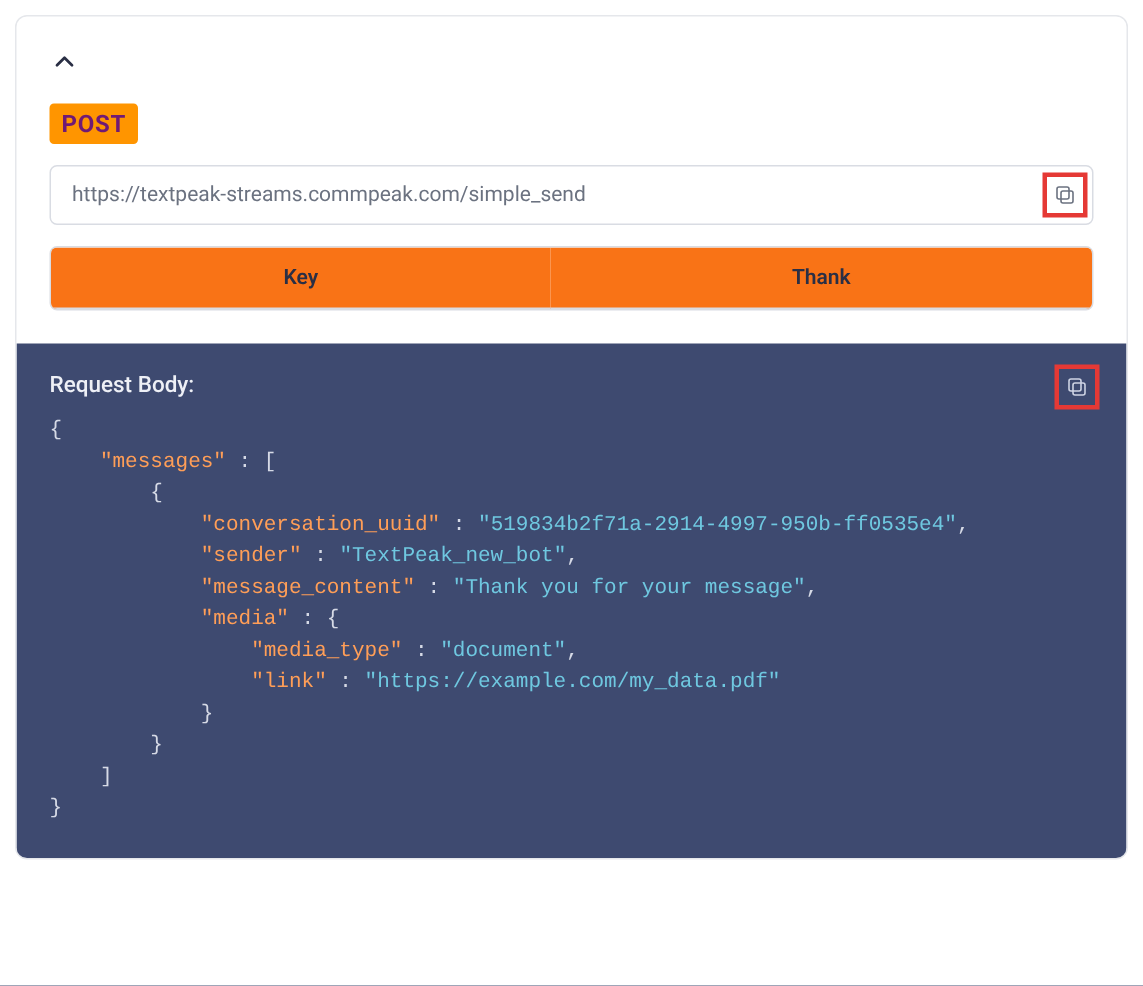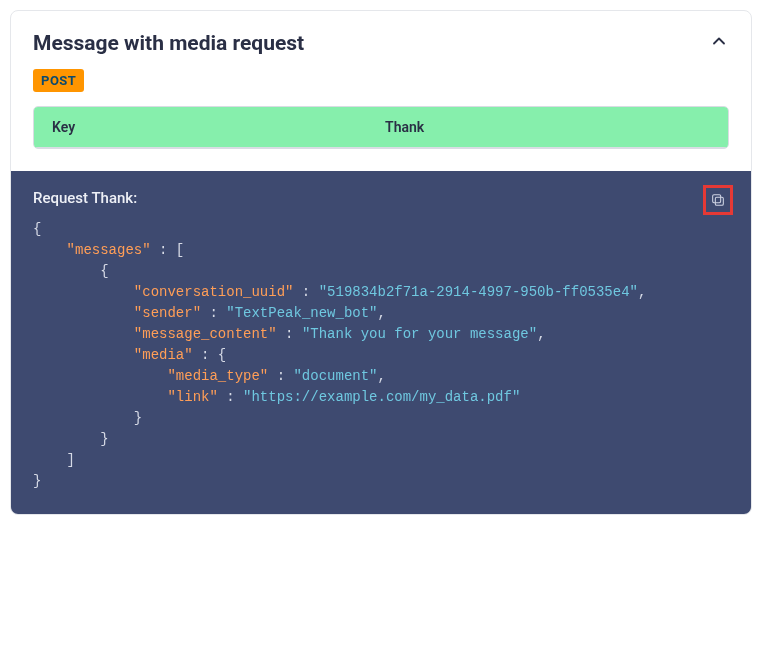--- a/index.html
+++ b/index.html
@@ -26,23 +26,23 @@
     font-weight: 700;
     color: #2a2f45;
   }
   .chevron {
     color: #2a2f45;
     cursor: pointer;
   }
   .badge {
     display: inline-block;
     background: #ff9500;
-    color: #0c4a6e;
+    color: #701a75;
     font-weight: 700;
-    font-size: 13px;
+    font-size: 16px;
     letter-spacing: 0.5px;
     padding: 4px 8px;
     border-radius: 3px;
     margin-top: 14px;
   }
   .url-row {
     margin: 0 22px 14px 22px;
     position: relative;
   }
   .url-box {
@@ -90,26 +90,26 @@
     border: 1px solid #d9dce3;
     border-radius: 5px;
     overflow: hidden;
   }
   table {
     width: 100%;
     border-collapse: collapse;
     font-size: 14px;
   }
   thead th {
-    text-align: left;
+    text-align: center;
     font-weight: 600;
     color: #2a2f45;
     padding: 12px 18px;
     border-bottom: 1px solid #d9dce3;
-    background: #86efac;
+    background: #f97316;
   }
   tbody td {
     padding: 10px 18px;
     color: #4b5563;
   }
   th:first-child, td:first-child { width: 48%; }
   .body-section {
     background: #3e4a70;
     color: #fff;
     padding: 18px 22px 22px 22px;
@@ -134,30 +134,38 @@
   .icon-copy { stroke: #6b7280; stroke-width: 1.6; fill: none; }
   .icon-copy-light { stroke: #cfd4e4; stroke-width: 1.6; fill: none; }
 </style>
 </head>
 <body>
 
 <div class="panel">
 
   <div class="panel-header">
     <div class="title-row">
-      <div class="title">Message with media request</div>
       <div class="chevron">
         <svg width="20" height="20" viewBox="0 0 24 24" fill="none">
           <path d="M6 15l6-6 6 6" stroke="#2a2f45" stroke-width="2.2" stroke-linecap="round" stroke-linejoin="round"></path>
         </svg>
       </div>
     </div>
     <span class="badge">POST</span>
   </div>
 
+  <div class="url-row">
+    <div class="url-box">https://textpeak-streams.commpeak.com/simple_send</div>
+    <div class="copy-btn-highlight">
+      <svg width="16" height="16" viewBox="0 0 24 24" class="icon-copy">
+        <rect x="8" y="8" width="12" height="12" rx="2"></rect>
+        <rect x="4" y="4" width="12" height="12" rx="2"></rect>
+      </svg>
+    </div>
+  </div>
 
 
   <div class="table-wrap">
     <table>
       <thead>
         <tr>
           <th>Key</th>
           <th>Thank</th>
         </tr>
       </thead>
@@ -166,21 +174,21 @@
     </table>
   </div>
 
   <div class="body-section">
     <div class="copy-btn-highlight-dark">
       <svg width="16" height="16" viewBox="0 0 24 24" class="icon-copy-light">
         <rect x="8" y="8" width="12" height="12" rx="2"></rect>
         <rect x="4" y="4" width="12" height="12" rx="2"></rect>
       </svg>
     </div>
-    <div class="body-title">Request Thank:</div>
+    <div class="body-title">Request Body:</div>
 <pre><span class="p">{</span>
     <span class="k">"messages"</span><span class="p"> : </span><span class="p">[</span>
         <span class="p">{</span>
             <span class="k">"conversation_uuid"</span><span class="p"> : </span><span class="s">"519834b2f71a-2914-4997-950b-ff0535e4"</span><span class="p">,</span>
             <span class="k">"sender"</span><span class="p"> : </span><span class="s">"TextPeak_new_bot"</span><span class="p">,</span>
             <span class="k">"message_content"</span><span class="p"> : </span><span class="s">"Thank you for your message"</span><span class="p">,</span>
             <span class="k">"media"</span><span class="p"> : </span><span class="p">{</span>
                 <span class="k">"media_type"</span><span class="p"> : </span><span class="s">"document"</span><span class="p">,</span>
                 <span class="k">"link"</span><span class="p"> : </span><span class="s">"https://example.com/my_data.pdf"</span>
             <span class="p">}</span>

